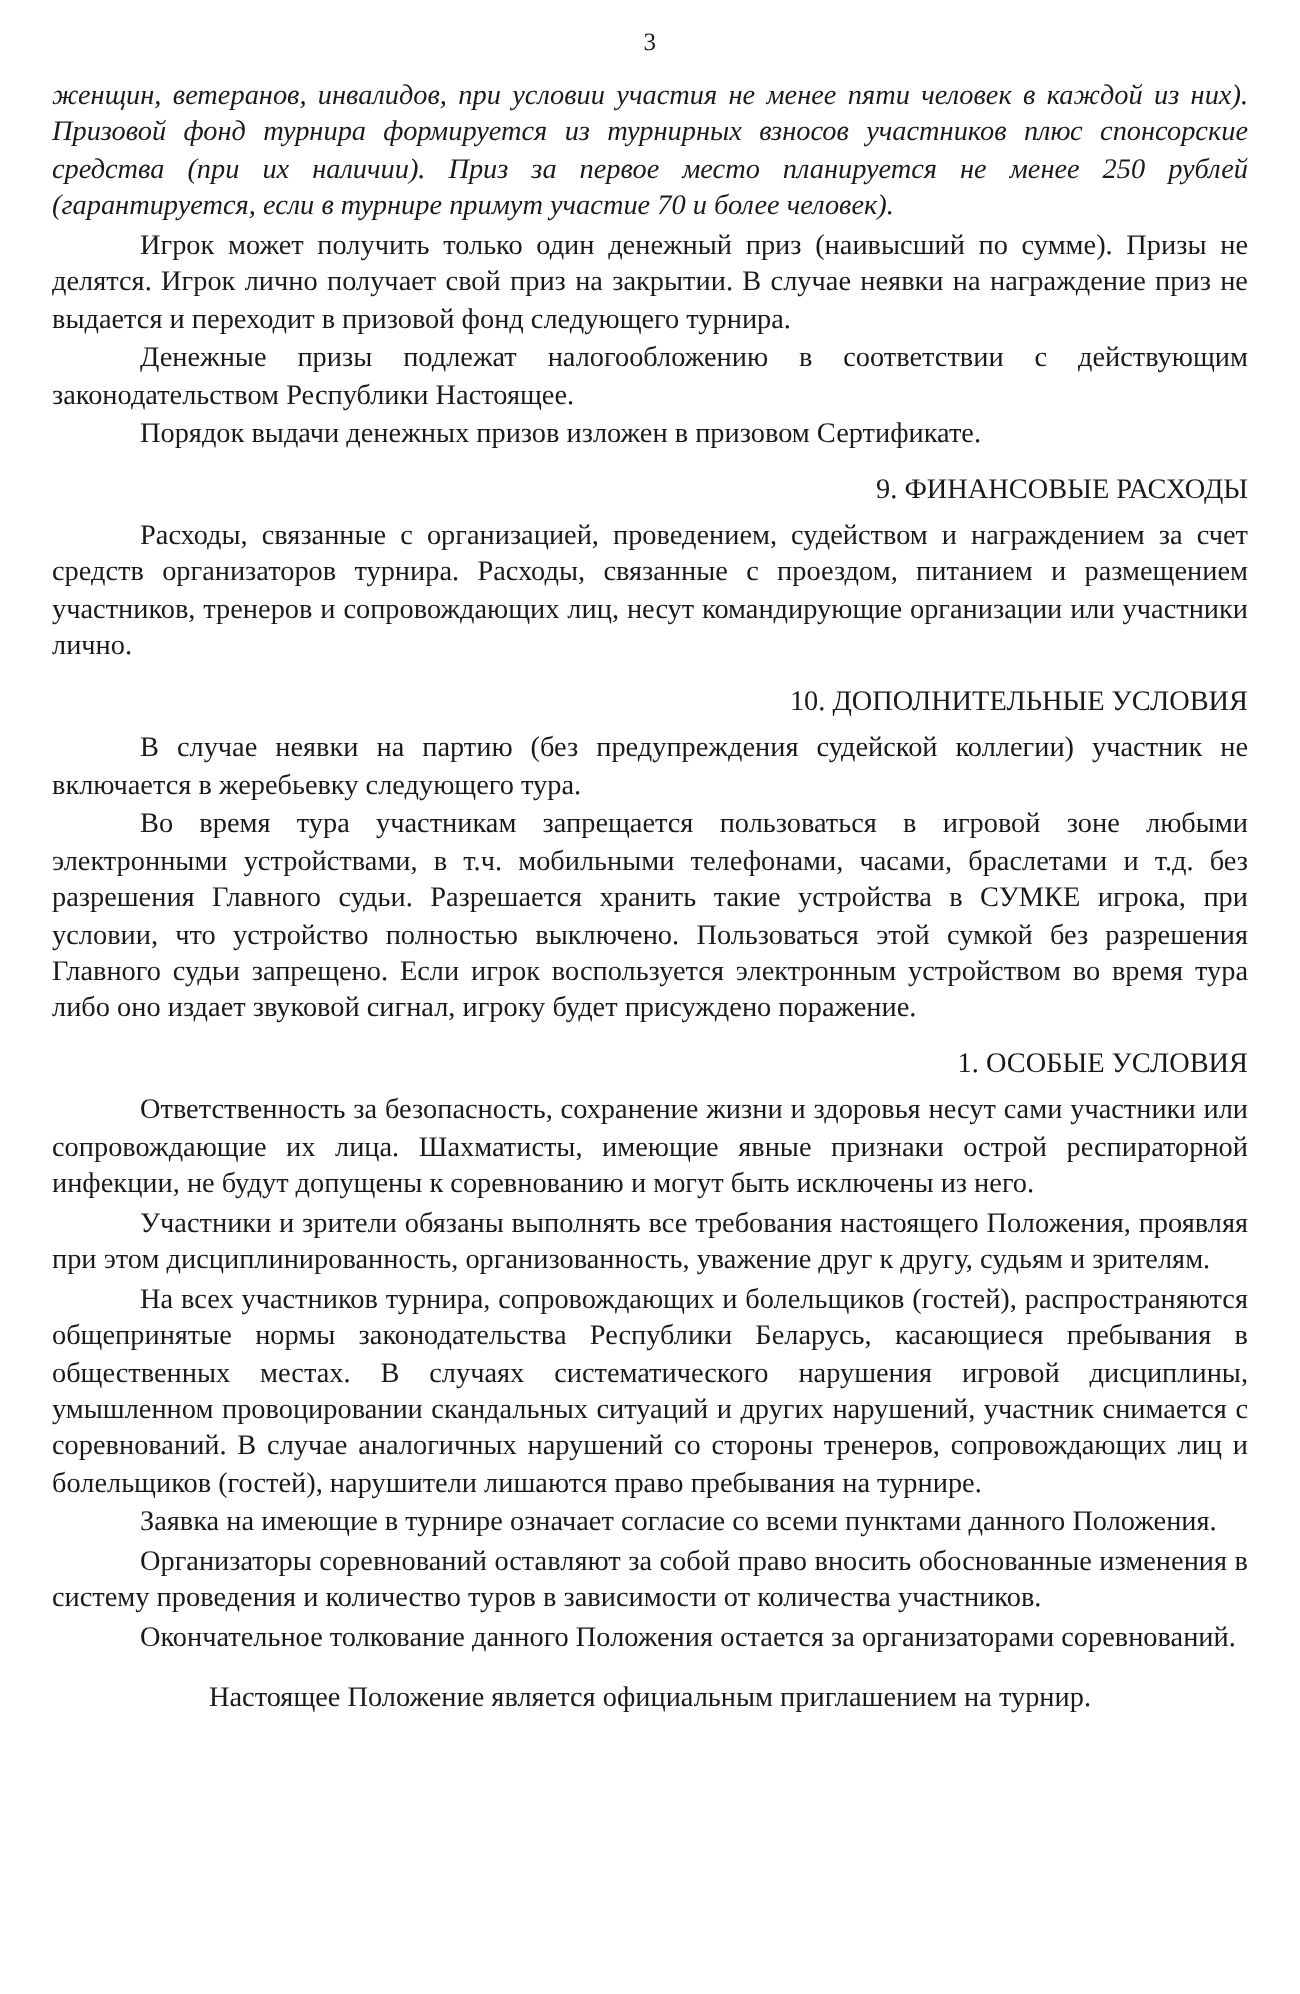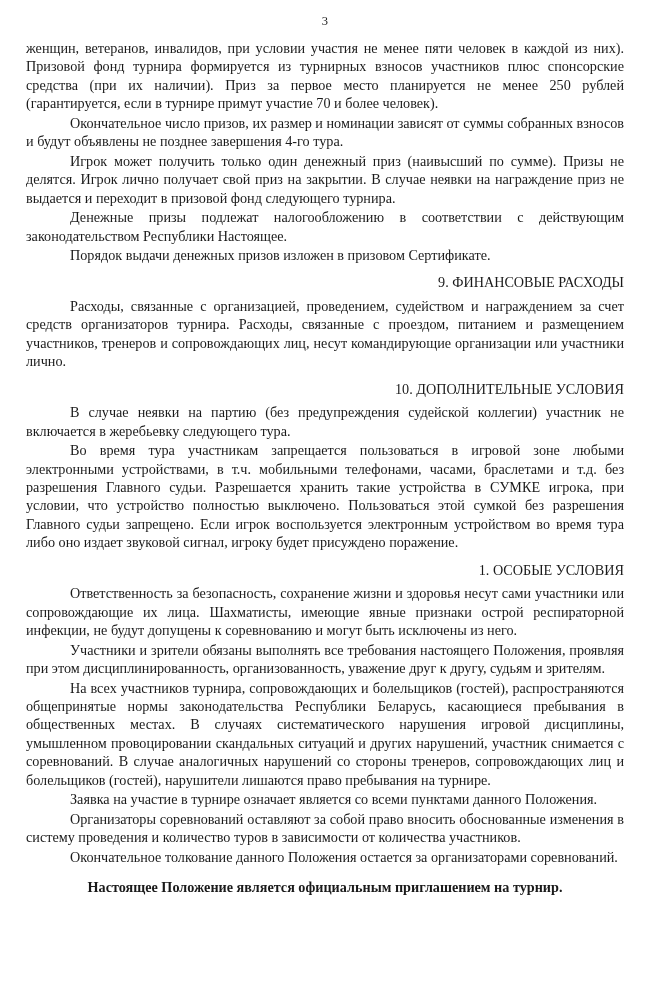--- a/index.html
+++ b/index.html
@@ -30,56 +30,56 @@
     margin: 0 0 1px 0;
     font-size: 14.2px;
     line-height: 1.30;
     text-align: justify;
     text-justify: inter-word;
     text-indent: 44px;
     hyphens: none;
   }
   p.para.noindent {
     text-indent: 0;
+    font-style: italic;
   }
   h2.heading {
     font-size: 14.2px;
     font-weight: normal;
     text-indent: 44px;
     margin: 9px 0 5px 0;
     line-height: 1.30;
     text-align: right;
   }
   p.final {
     margin: 12px 0 0 0;
     font-size: 14.2px;
-    font-weight: bold;
+    font-weight: normal;
     text-align: center;
     text-indent: 0;
     line-height: 1.30;
   }
 </style>
 </head>
 <body>
 
 <div class="page">
   <div class="page-number">3</div>
   <div id="body-content">
       <p class="para noindent">женщин, ветеранов, инвалидов,  при условии участия не менее пяти человек в каждой из них). Призовой фонд турнира формируется из турнирных взносов участников плюс спонсорские средства (при их наличии). Приз за первое место планируется не менее 250 рублей (гарантируется, если в турнире примут участие 70 и более человек).</p>
-      <p class="para">Окончательное число призов, их размер и номинации зависят от суммы собранных взносов и будут объявлены не позднее завершения 4-го тура.</p>
       <p class="para">Игрок может получить только один денежный приз (наивысший по сумме). Призы не делятся. Игрок лично получает свой приз на закрытии. В случае неявки на награждение приз не выдается и переходит в призовой фонд следующего турнира.</p>
       <p class="para">Денежные призы подлежат налогообложению в соответствии с действующим законодательством Республики Настоящее.</p>
       <p class="para">Порядок выдачи денежных призов изложен в призовом Сертификате.</p>
       <h2 class="heading">9.  ФИНАНСОВЫЕ РАСХОДЫ</h2>
       <p class="para">Расходы, связанные с организацией, проведением, судейством и награждением за счет средств организаторов турнира. Расходы, связанные с проездом, питанием и размещением участников, тренеров и сопровождающих лиц, несут командирующие организации или участники лично.</p>
       <h2 class="heading">10. ДОПОЛНИТЕЛЬНЫЕ УСЛОВИЯ</h2>
       <p class="para">В случае неявки на партию (без предупреждения судейской коллегии) участник не включается в жеребьевку следующего тура.</p>
       <p class="para">Во время тура участникам запрещается пользоваться в игровой зоне любыми электронными устройствами, в т.ч. мобильными телефонами, часами, браслетами и т.д. без разрешения Главного судьи. Разрешается хранить такие устройства в СУМКЕ игрока, при условии, что устройство полностью выключено. Пользоваться этой сумкой без разрешения Главного судьи запрещено. Если игрок воспользуется электронным устройством во время тура либо оно издает звуковой сигнал, игроку будет присуждено поражение.</p>
       <h2 class="heading">1. ОСОБЫЕ УСЛОВИЯ</h2>
       <p class="para">Ответственность за безопасность, сохранение жизни и здоровья несут сами участники или сопровождающие их лица. Шахматисты, имеющие явные признаки острой респираторной инфекции, не будут допущены к соревнованию и могут быть исключены из него.</p>
       <p class="para">Участники и зрители обязаны выполнять все требования настоящего Положения, проявляя при этом дисциплинированность, организованность, уважение друг к другу, судьям и зрителям.</p>
       <p class="para">На всех участников турнира, сопровождающих и болельщиков (гостей), распространяются общепринятые нормы законодательства Республики Беларусь, касающиеся пребывания в общественных местах. В случаях систематического нарушения игровой дисциплины, умышленном провоцировании скандальных ситуаций и других нарушений, участник снимается с соревнований. В случае аналогичных нарушений со стороны тренеров, сопровождающих лиц и болельщиков (гостей), нарушители лишаются право пребывания на турнире.</p>
-      <p class="para">Заявка на участие в турнире означает является со всеми пунктами данного Положения.</p>
+      <p class="para">Заявка на имеющие в турнире означает согласие со всеми пунктами данного Положения.</p>
       <p class="para">Организаторы соревнований оставляют за собой право вносить обоснованные изменения в систему проведения и количество туров в зависимости от количества участников.</p>
       <p class="para">Окончательное толкование данного Положения остается за организаторами соревнований.</p>
       <p class="final">Настоящее Положение является официальным приглашением на турнир.</p>
     </div>
 </div>
 
 </body></html>

